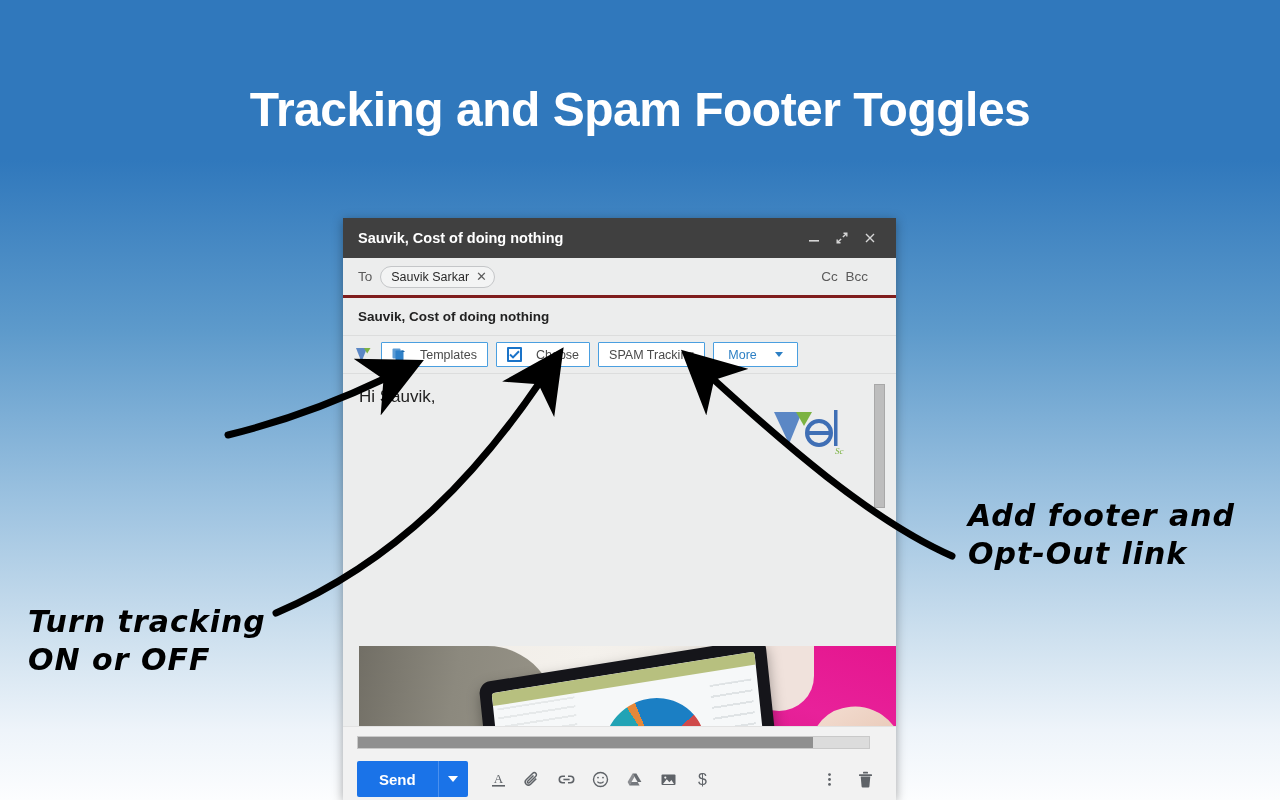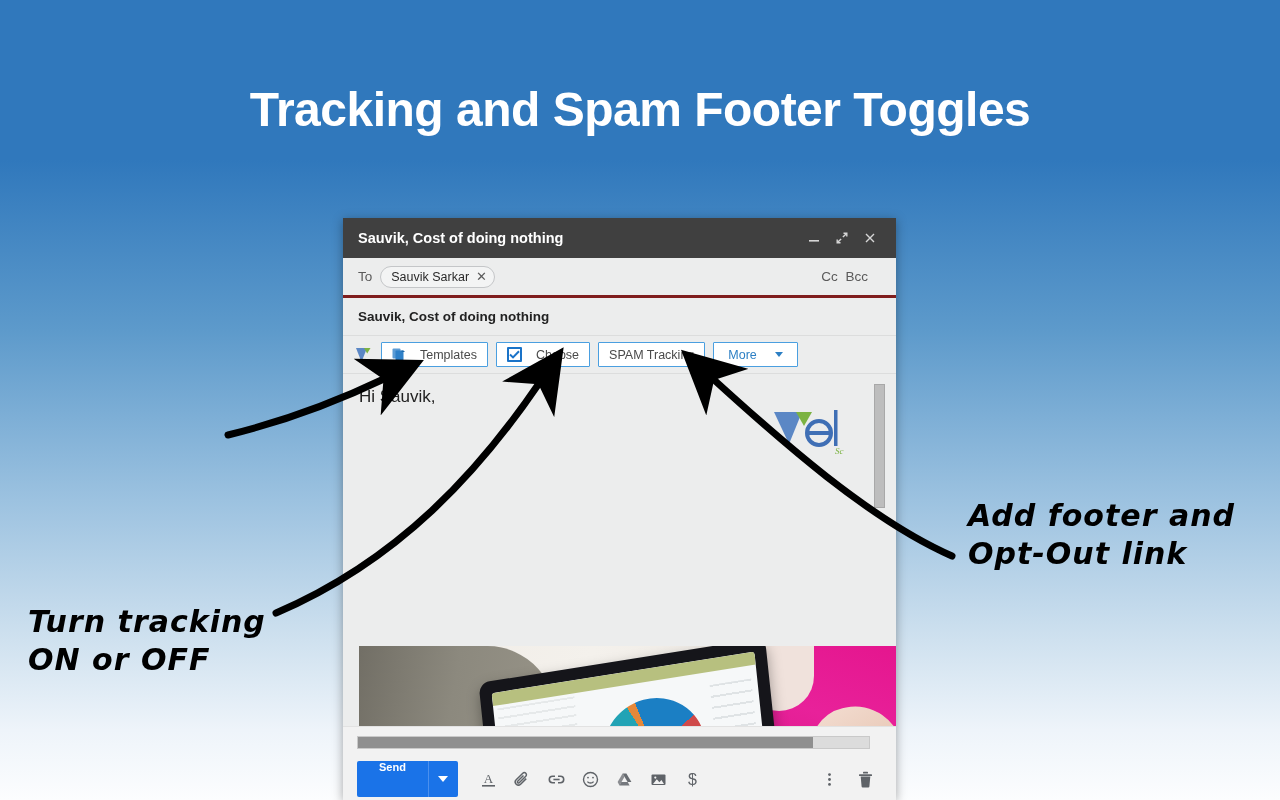--- a/index.html
+++ b/index.html
@@ -291,24 +291,24 @@
     position: absolute;
     left: 14px; top: 33px; right: 14px;
     height: 38px;
     display: flex;
     align-items: center;
   }
   #send-group { display: flex; height: 36px; }
   #send-button {
     background: #1a73e8;
     color: #fff;
-    font-size: 11px;
+    font-size: 15px;
     font-weight: bold;
     padding: 0 22px;
-    display: flex; 
+    display: flex; align-items: center;
     border-radius: 2px 0 0 2px;
   }
   #send-dropdown {
     background: #1a73e8;
     width: 30px;
     display: flex; align-items: center; justify-content: center;
     border-left: 1px solid #4b90ee;
     border-radius: 0 2px 2px 0;
   }
   #send-dropdown .caret {

